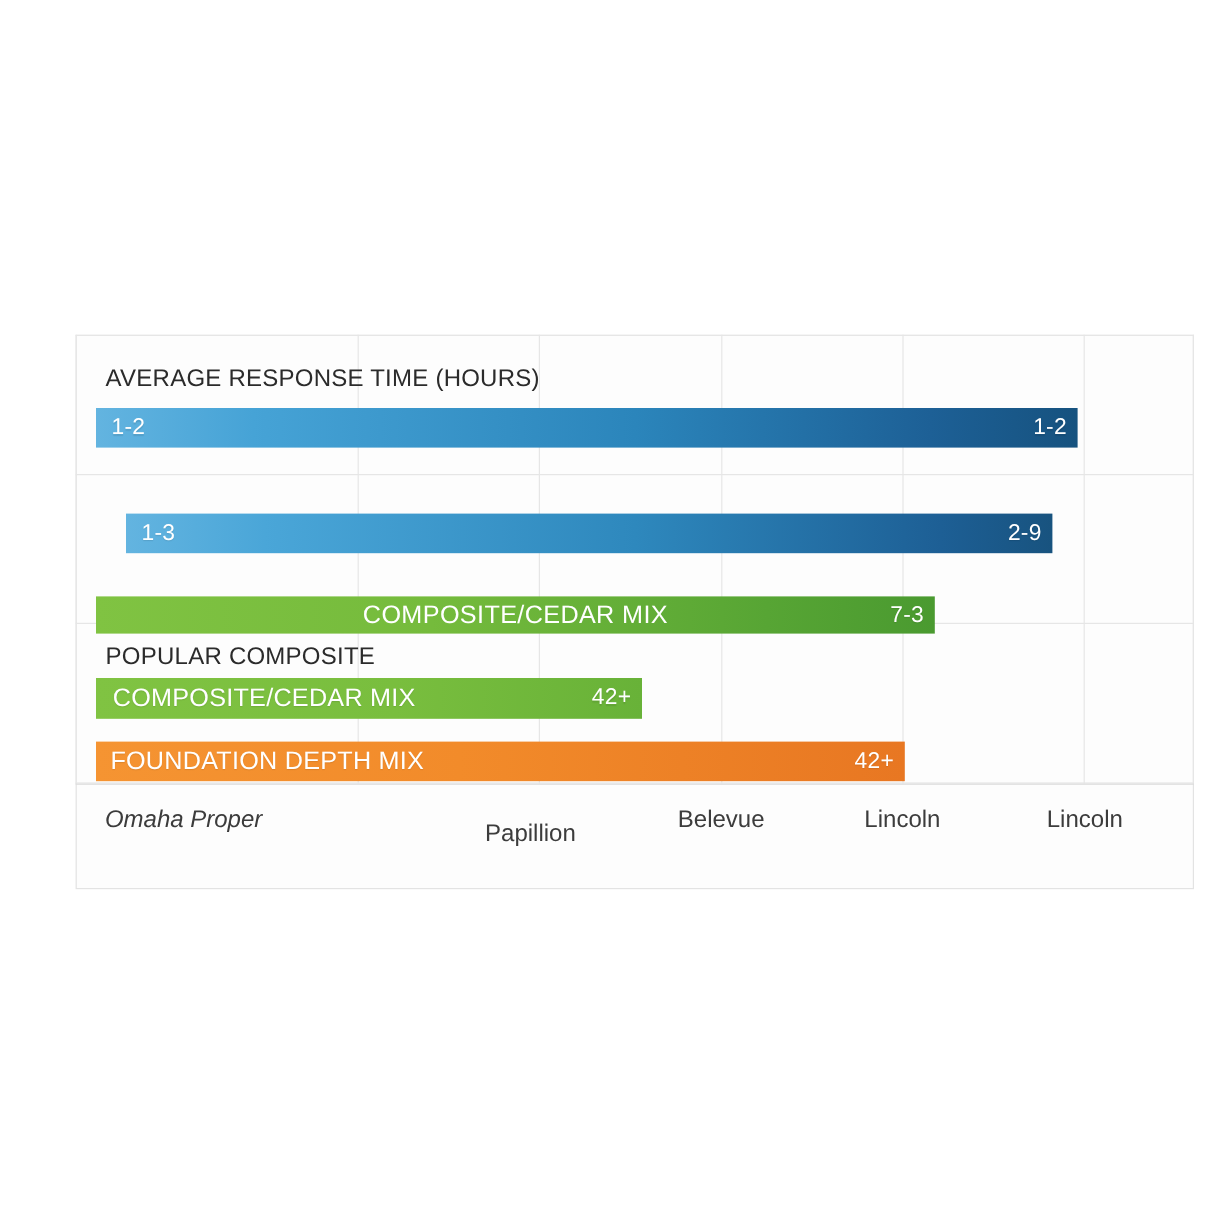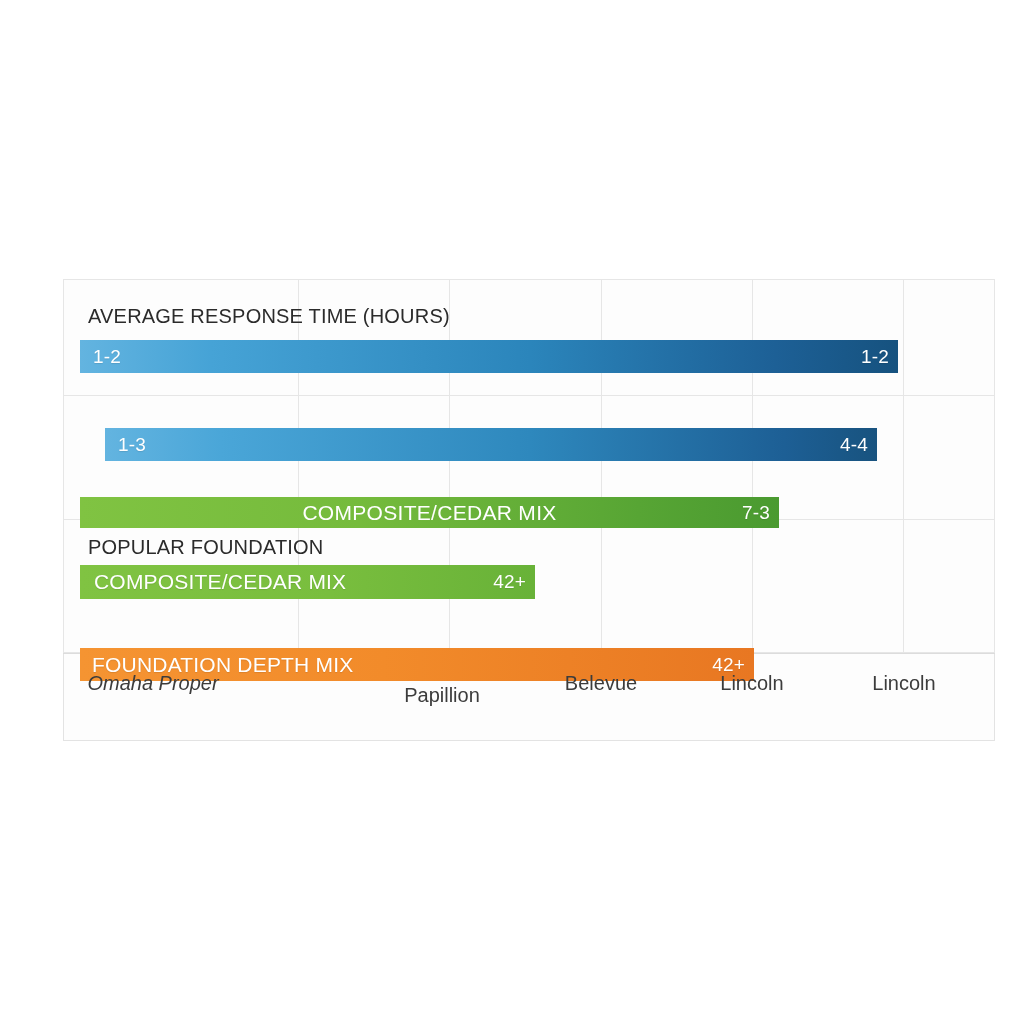--- a/index.html
+++ b/index.html
@@ -111,21 +111,20 @@
     margin-left: 25px;
   }
   .bar-green-1 {
     background: linear-gradient(90deg, #80c342 0%, #75bb3c 40%, #57a534 80%, #4a9a30 100%);
   }
   .bar-green-2 {
     background: linear-gradient(90deg, #80c342 0%, #79be3e 55%, #68b238 100%);
   }
   .bar-orange-1 {
     background: linear-gradient(90deg, #f59432 0%, #f28b2a 45%, #e87722 100%);
-    margin-top: 30px;
   }
 
   
   .caption {
     position: absolute;
     color: #2b2b2b;
     font-size: 20px;
     letter-spacing: 0.2px;
     white-space: nowrap;
   }
@@ -166,29 +165,29 @@
 
   <div class="caption" style="left:88px; top:305px;">AVERAGE RESPONSE TIME (HOURS)</div>
 
   <div class="bar bar-blue-1" style="left:80px; top:340px; width:818px; height:33px;">
     <span class="bar-label-left" style="left:13px;">1-2</span>
     <span class="bar-label-right">1-2</span>
   </div>
 
   <div class="bar bar-blue-2" style="left:80px; top:428px; width:772px; height:33px;">
     <span class="bar-label-left" style="left:13px;">1-3</span>
-    <span class="bar-label-right">4-4</span>
+    <span class="bar-label-right">2-9</span>
   </div>
 
   <div class="bar bar-green-1" style="left:80px; top:497px; width:699px; height:31px;">
     <span class="bar-label-center">COMPOSITE/CEDAR MIX</span>
     <span class="bar-label-right">7-3</span>
   </div>
 
-  <div class="caption" style="left:88px; top:536px;">POPULAR FOUNDATION</div>
+  <div class="caption" style="left:88px; top:536px;">POPULAR COMPOSITE</div>
 
   <div class="bar bar-green-2" style="left:80px; top:565px; width:455px; height:34px;">
     <span class="bar-label-left" style="left:14px; font-size:21px;">COMPOSITE/CEDAR MIX</span>
     <span class="bar-label-right">42+</span>
   </div>
 
   <div class="bar bar-orange-1" style="left:80px; top:618px; width:674px; height:33px;">
     <span class="bar-label-left" style="left:12px; font-size:21px;">FOUNDATION DEPTH MIX</span>
     <span class="bar-label-right">42+</span>
   </div>

